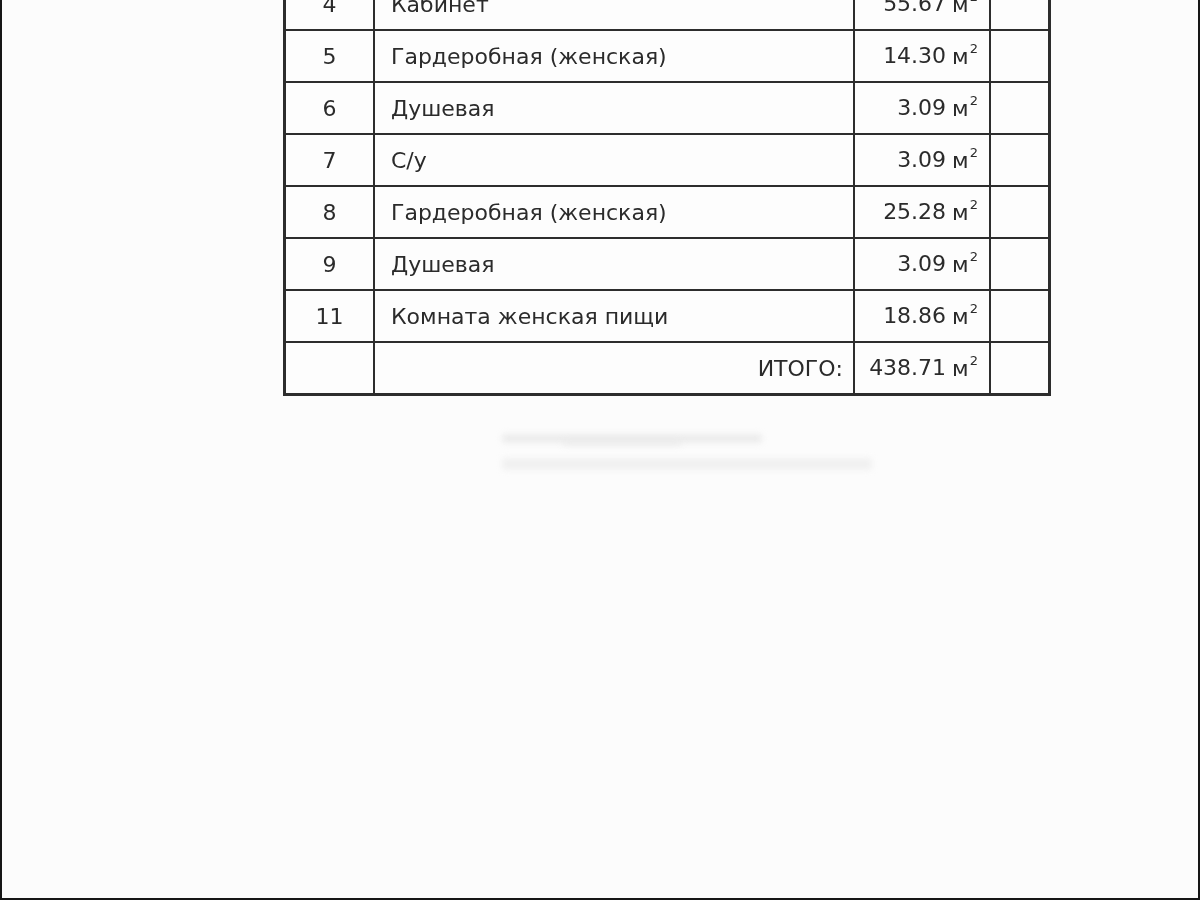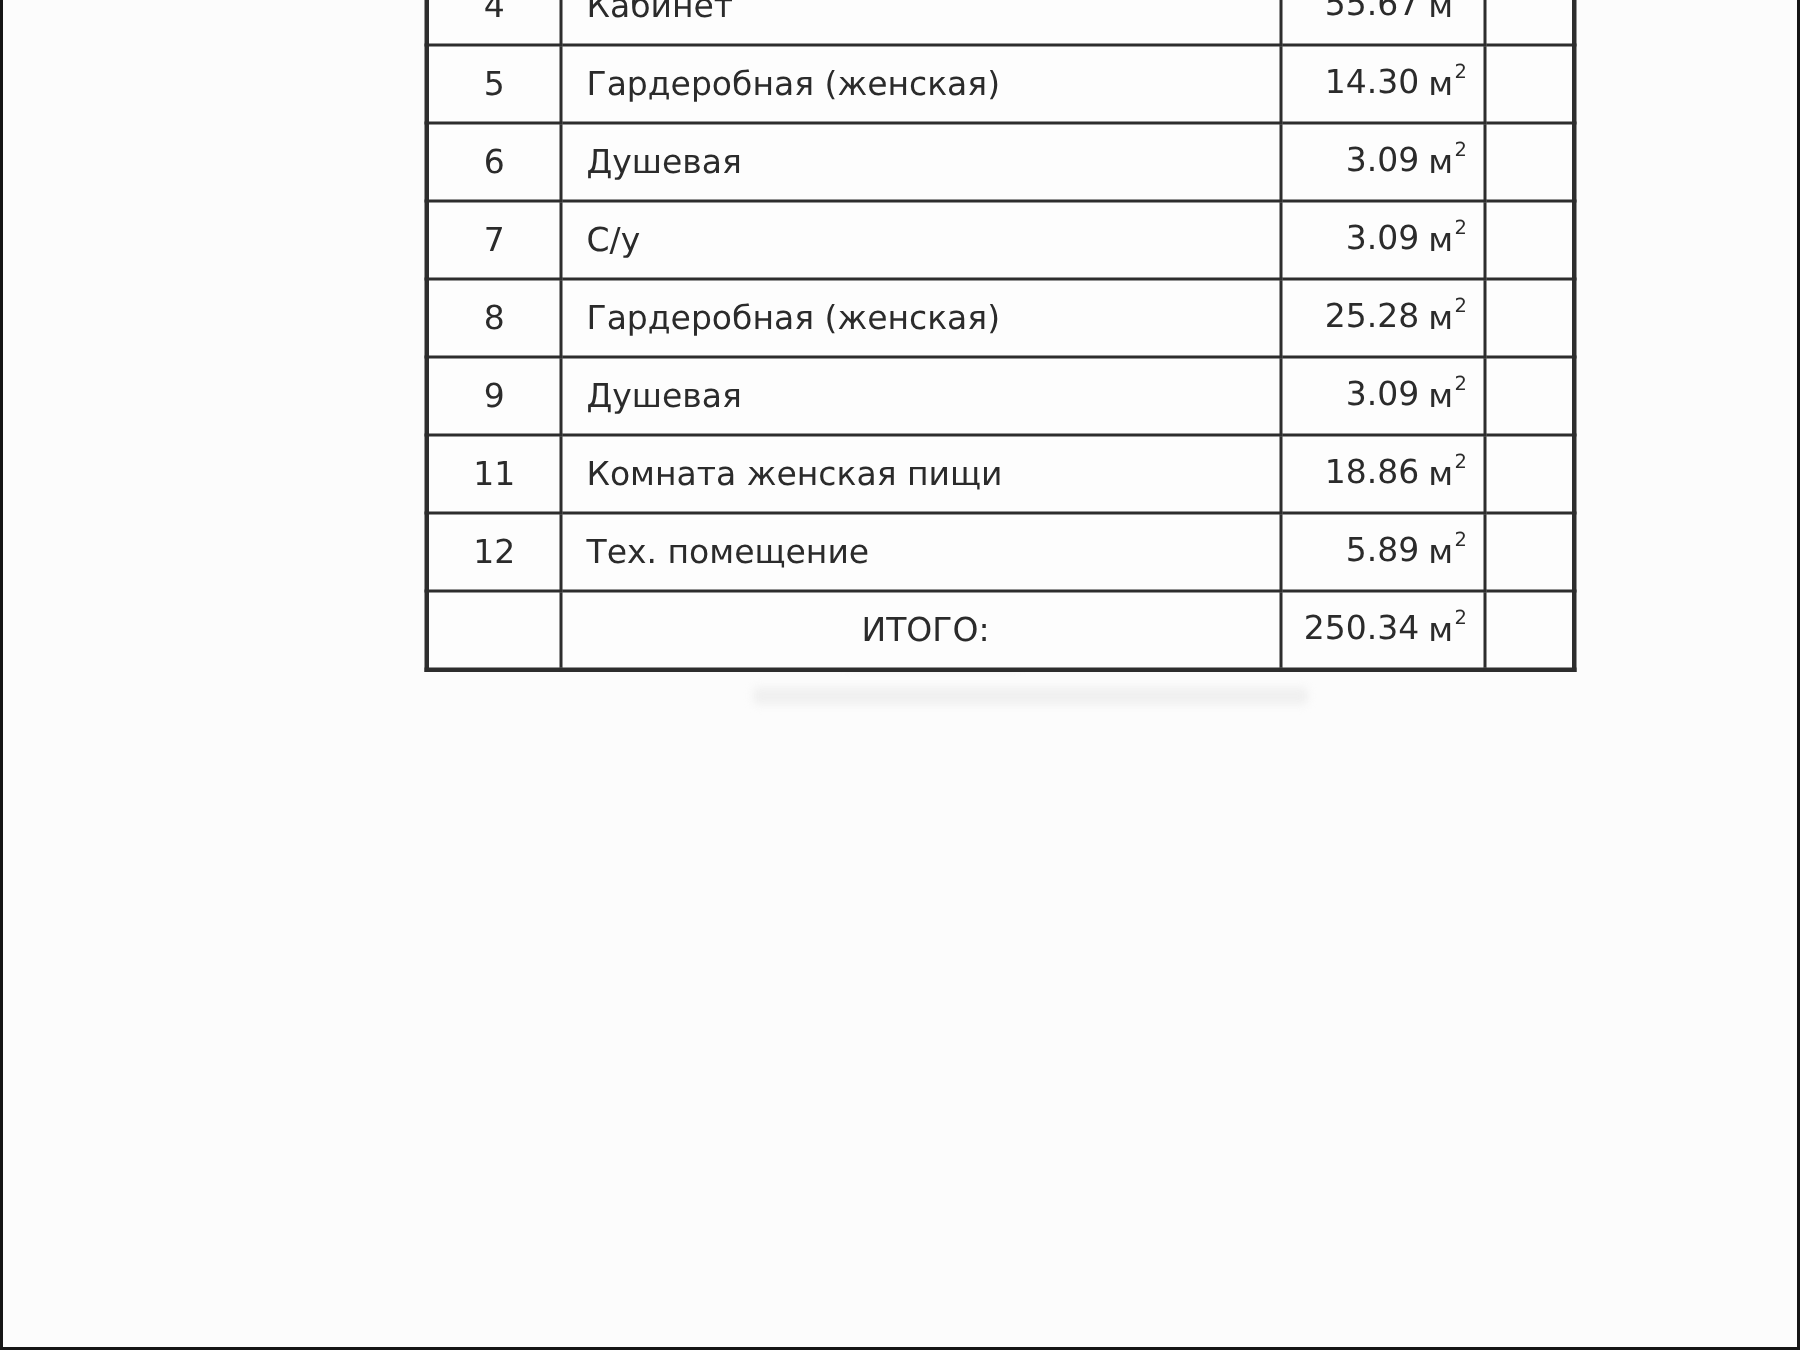--- a/index.html
+++ b/index.html
@@ -37,21 +37,21 @@
     color: #2b2b2b;
     vertical-align: middle;
     overflow: hidden;
     white-space: nowrap;
   }
   table.rooms { border: 3px solid #2d2d2d; }
   td.c-num  { width: 85px;  text-align: center; }
   td.c-name { width: 452px; text-align: left;  padding-left: 16px; }
   td.c-area { width: 121px; text-align: right; padding-right: 12px; }
   td.c-note { width: 55px; }
-  tr.total-row td.c-name { text-align: center; padding-right: 10px; }
+  tr.total-row td.c-name { text-align: right; padding-right: 10px; }
   .u { margin-left: 6px; }
   sup.sq {
     font-size: 13px;
     position: relative;
     top: -2px;
     left: 1px;
   }
 
   
   .smudge {
@@ -121,30 +121,24 @@
         </tr>
 
 
         <tr>
           <td class="c-num">11</td>
           <td class="c-name">Комната женская пищи</td>
           <td class="c-area"><span>18.86</span><span class="u"><span>м</span><sup class="sq">2</sup></span></td>
           <td class="c-note"></td>
         </tr>
 
-        <tr>
-          <td class="c-num">12</td>
-          <td class="c-name">Тех. помещение</td>
-          <td class="c-area"><span>5.89</span><span class="u"><span>м</span><sup class="sq">2</sup></span></td>
-          <td class="c-note"></td>
-        </tr>
 
         <tr class="total-row">
           <td class="c-num"></td>
           <td class="c-name">ИТОГО:</td>
-          <td class="c-area"><span>250.34</span><span class="u"><span>м</span><sup class="sq">2</sup></span></td>
+          <td class="c-area"><span>438.71</span><span class="u"><span>м</span><sup class="sq">2</sup></span></td>
           <td class="c-note"></td>
         </tr>
 
       </tbody>
     </table>
   </div>
 </div>
 
 </body></html>

